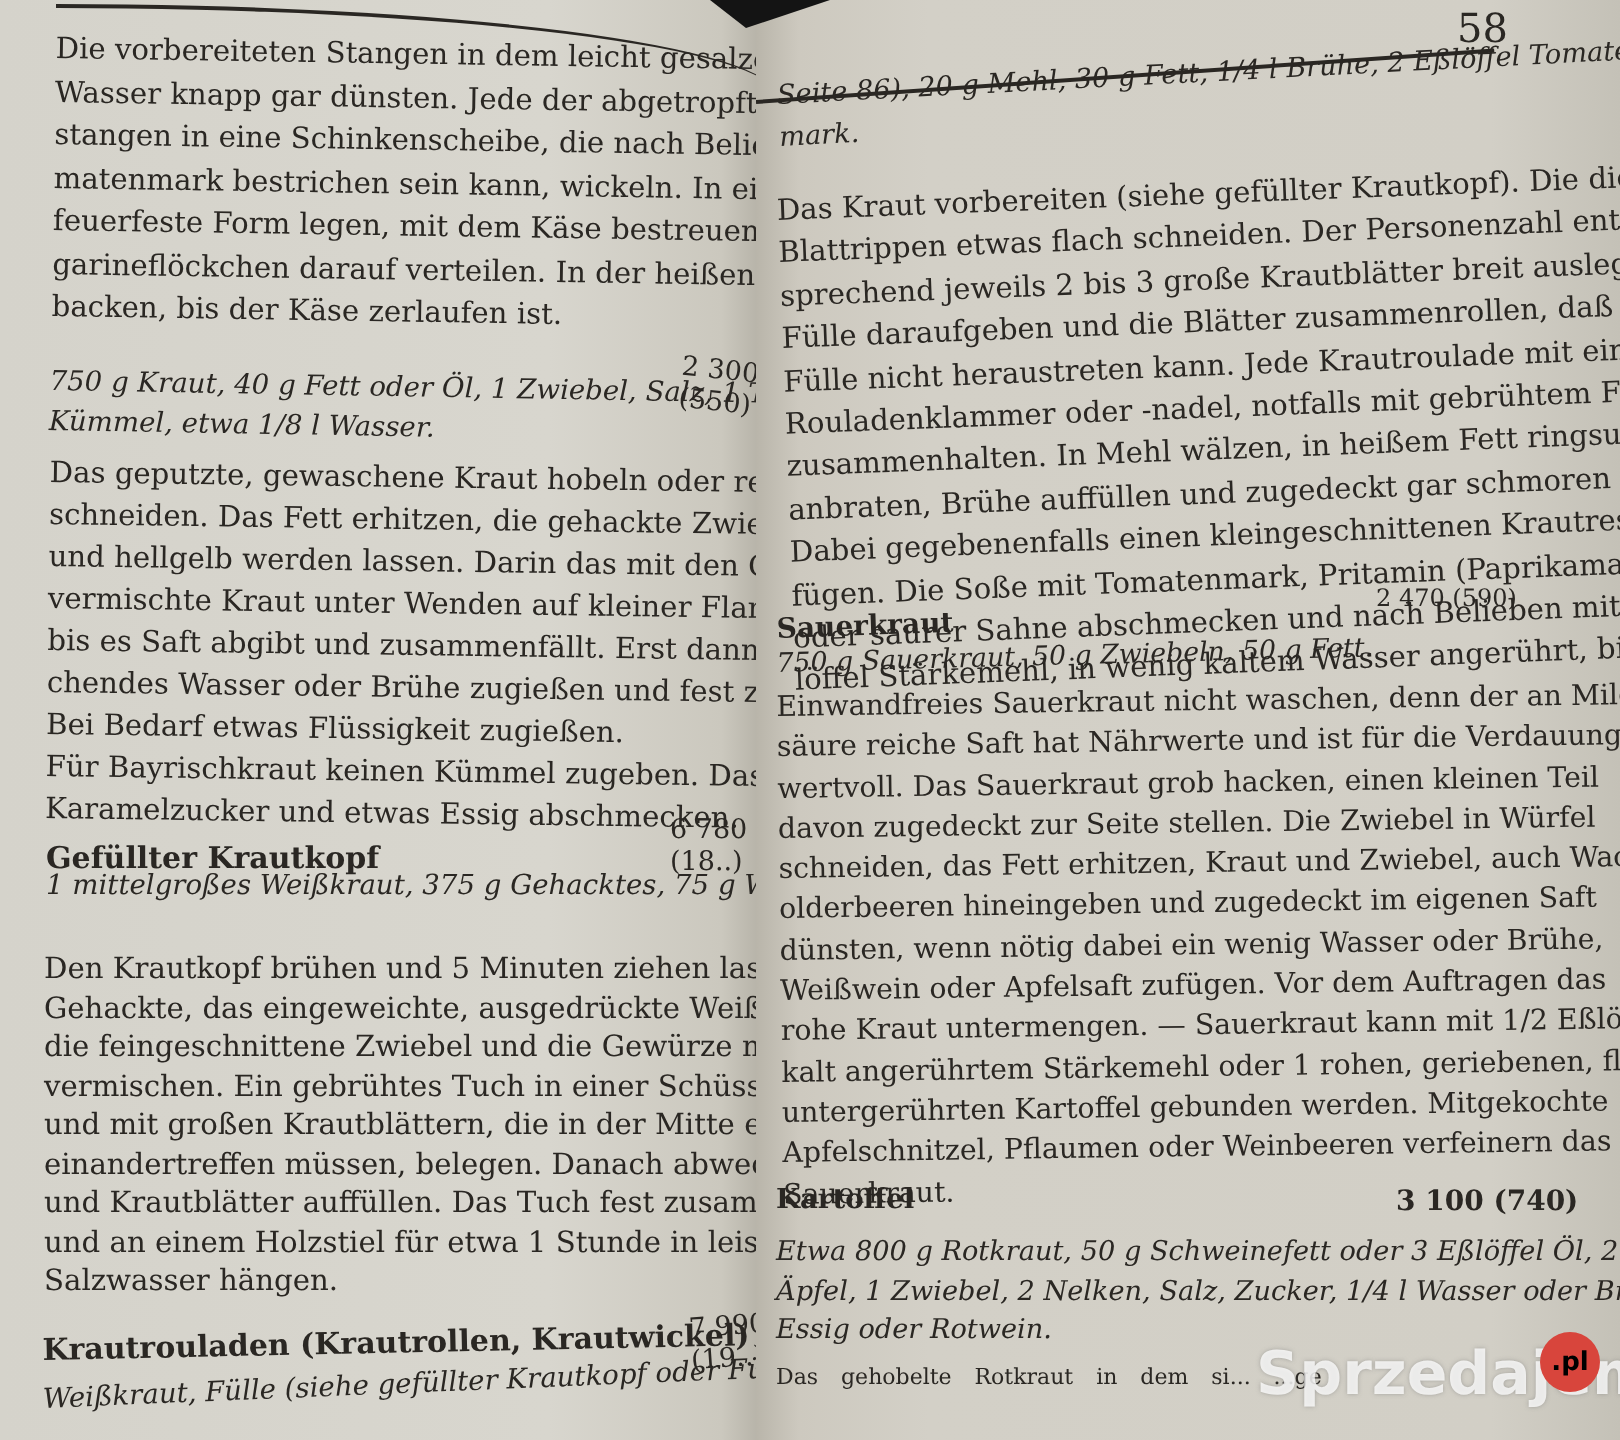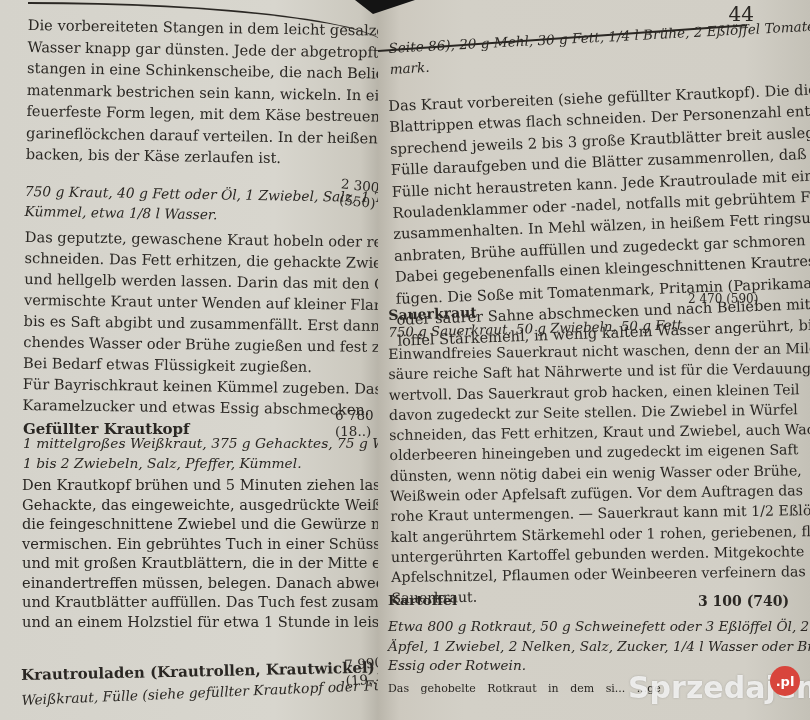--- a/index.html
+++ b/index.html
@@ -41,21 +41,21 @@
     .it { font-style: italic; }
     .heading { font-weight: bold; font-size: 15px; }
     .energy { position: absolute; font-size: 13.5px; }
     .watermark {
       position: absolute; left: 628px; top: 670px; font-family: "DejaVu Sans", sans-serif;
       font-weight: bold; font-size: 30px; color: rgba(255,255,255,0.78);
       letter-spacing: 0px; text-shadow: 0 0 2px rgba(120,120,120,0.5);
     }
     .watermark-badge {
       position: absolute; left: 770px; top: 666px; width: 30px; height: 30px; border-radius: 50%;
-      background: #d8453c; color: #ffffff; font-family: "DejaVu Sans", sans-serif;
+      background: #d8453c; color: #000000; font-family: "DejaVu Sans", sans-serif;
       font-weight: bold; font-size: 13px; display: flex; align-items: center; justify-content: center;
     }
     .right-content { position: absolute; left: 10px; top: 0; width: 410px; }
   </style>
 </head>
 <body>
 
 <div class="spread">
 
   <div class="page-left">
@@ -85,42 +85,42 @@
       <span class="ln">chendes Wasser oder Brühe zugießen und fest zugedeckt gar-</span>
       <span class="ln">Bei Bedarf etwas Flüssigkeit zugießen.</span>
       <span class="ln">Für Bayrischkraut keinen Kümmel zugeben. Das Gemüse mit</span>
       <span class="ln">Karamelzucker und etwas Essig abschmecken.</span>
     </p>
 
     <div class="para heading" style="left:23px; top:406px;margin-top:13px;">Gefüllter Krautkopf</div>
     <div class="energy" style="left:335px; top:407px;">6 780 (18..)</div>
     <p class="para it" style="left:23px; top:433px; font-size:13.8px; line-height:20px;">
       <span class="ln">1 mittelgroßes Weißkraut, 375 g Gehacktes, 75 g Weißbrot, 2 Ei,</span>
-      <span class="ln">1 bis 2 Zwiebeln, Salz, Pfeffer, Kümmel.</span>
     </p>
     <p class="para" style="left:22px; top:475px; line-height:19.5px;">
       <span class="ln">Den Krautkopf brühen und 5 Minuten ziehen lassen. Das</span>
       <span class="ln">Gehackte, das eingeweichte, ausgedrückte Weißbrot, die Eier,</span>
       <span class="ln">die feingeschnittene Zwiebel und die Gewürze miteinander</span>
       <span class="ln">vermischen. Ein gebrühtes Tuch in einer Schüssel ausbreiten</span>
       <span class="ln">und mit großen Krautblättern, die in der Mitte etwas über-</span>
       <span class="ln">einandertreffen müssen, belegen. Danach abwechselnd Fleisch</span>
       <span class="ln">und Krautblätter auffüllen. Das Tuch fest zusammenbinden</span>
       <span class="ln">und an einem Holzstiel für etwa 1 Stunde in leise siedendes</span>
+      <span class="ln">Salzwasser hängen.</span>
     </p>
 
     <div class="para heading" style="left:21px; top:665px; transform: rotate(-1.2deg); transform-origin: left top;">Krautrouladen (Krautrollen, Krautwickel)</div>
     <div class="energy" style="left:345px; top:655px; transform: rotate(-4deg);">7 990 (19..)</div>
     <p class="para it" style="left:21px; top:690px; font-size:13.8px; transform: rotate(-2.4deg); transform-origin: left top;">
       <span class="ln">Weißkraut, Fülle (siehe gefüllter Krautkopf oder Fülle I oder</span>
     </p>
   </div>
 
   <div class="page-right">
-    <div class="page-num">44</div>
+    <div class="page-num">58</div>
     <div class="rule-right" style="left:0px; top:50px;"></div>
 
     <div class="right-content">
       <p class="para it" style="left:0px; top:38px; font-size:13.6px; line-height:21px; transform: rotate(-3deg); transform-origin: left top;">
         <span class="ln">Seite 86), 20 g Mehl, 30 g Fett, 1/4 l Brühe, 2 Eßlöffel Tomaten-</span>
         <span class="ln">mark.</span>
       </p>
 
       <p class="para" style="left:0px; top:95px; line-height:21.4px; transform: rotate(-2.2deg); transform-origin: left top;">
         <span class="ln">Das Kraut vorbereiten (siehe gefüllter Krautkopf). Die dicken</span>

